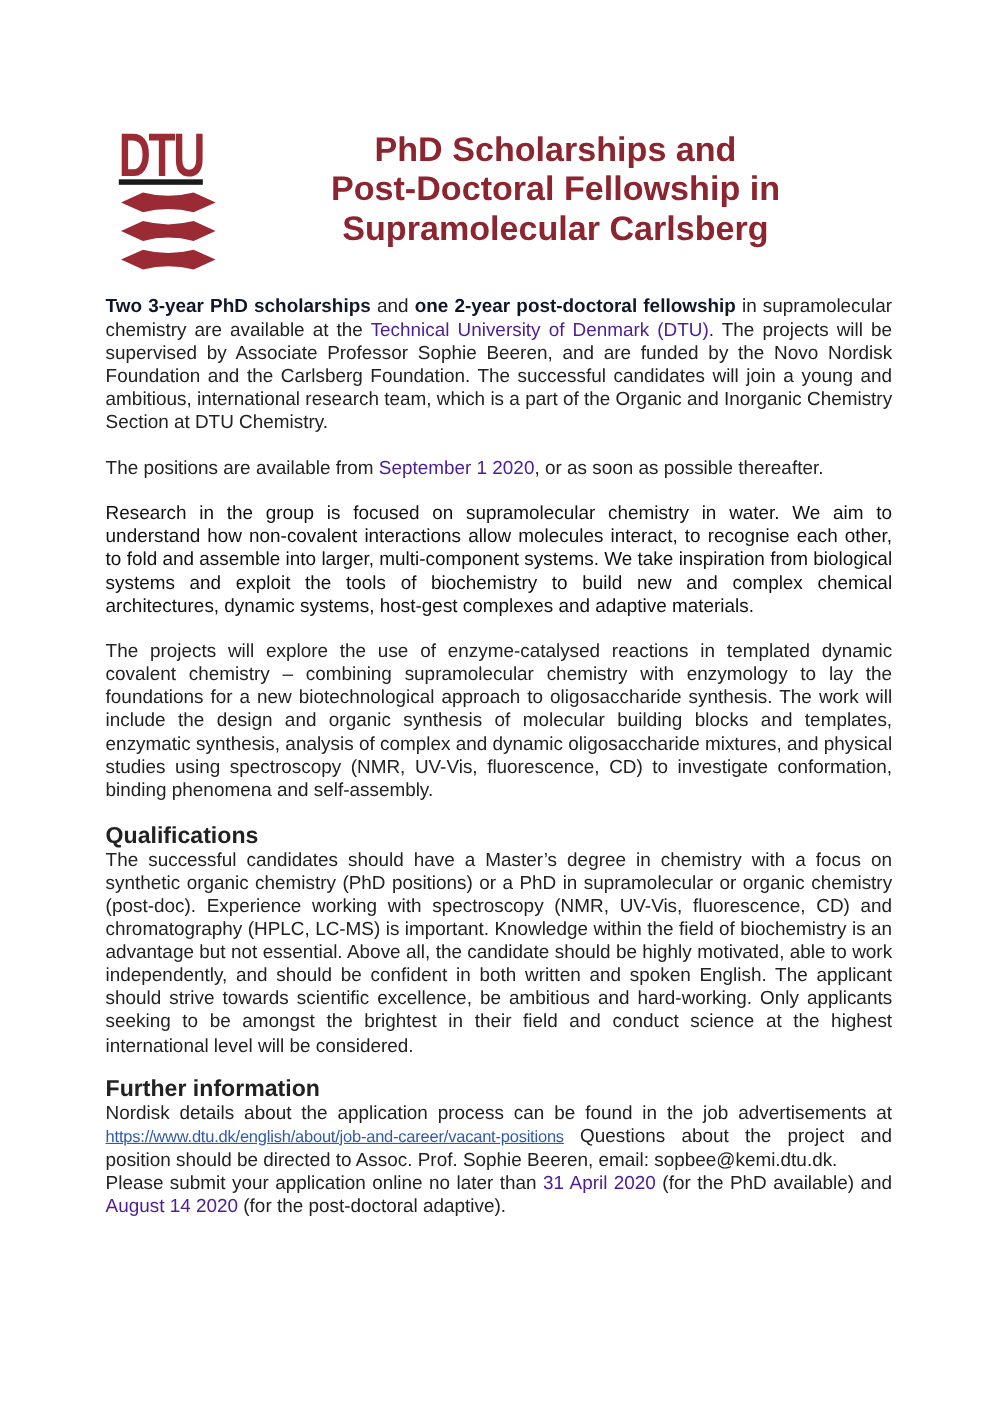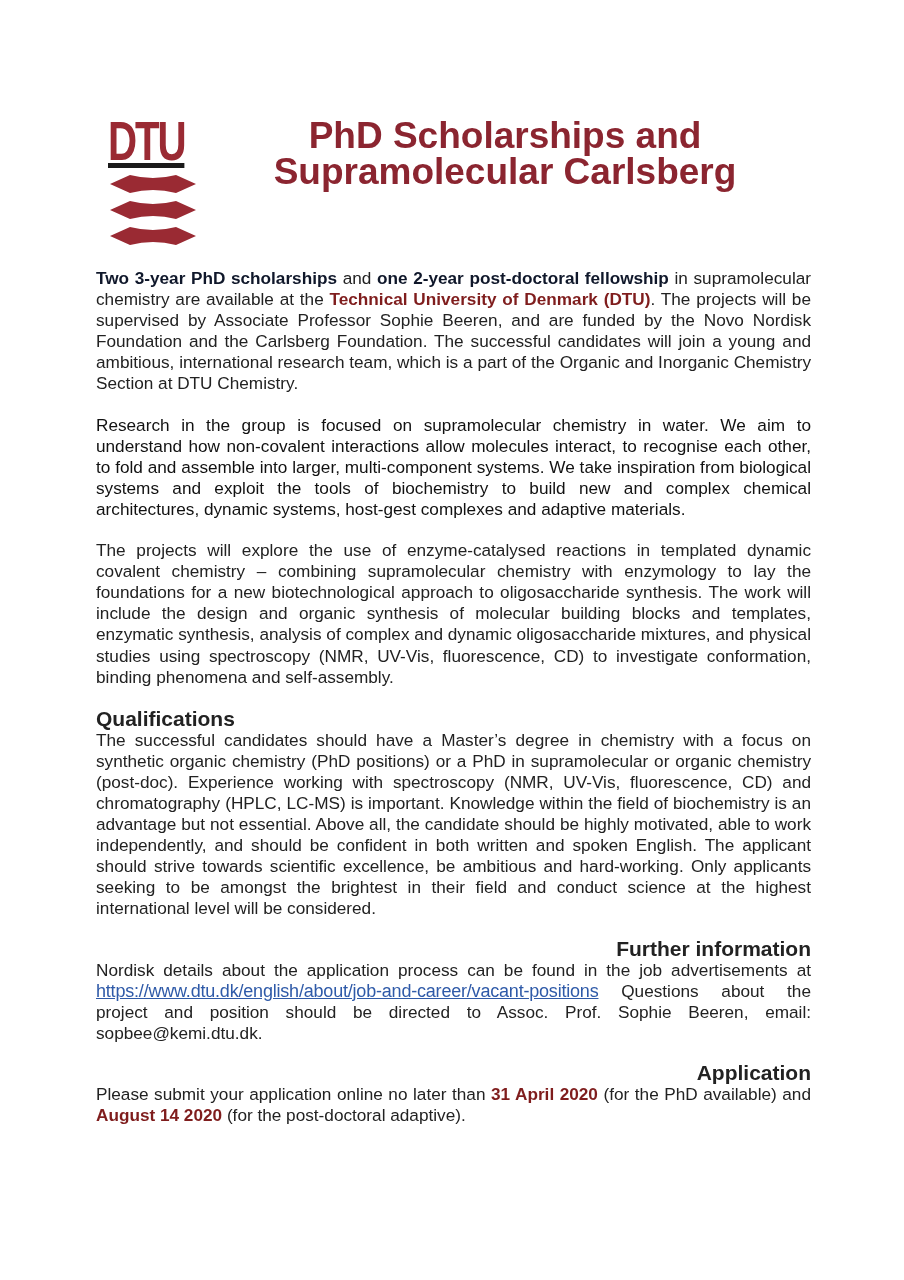--- a/index.html
+++ b/index.html
@@ -4,57 +4,58 @@
 <style>
   html, body { margin:0; padding:0; background:#ffffff; }
   body { width:904px; height:1280px; position:relative; overflow:hidden;
          font-family:"Liberation Sans", sans-serif; color:#1a1a1a; }
   .logo { position:absolute; left:108px; top:117px; width:90px;text-decoration:underline; }
   .logo-text { font-family:"Liberation Sans", sans-serif; font-weight:bold; color:#990000;
                font-size:56px; line-height:48px; letter-spacing:-3px; transform:scaleX(0.72);
                transform-origin:left top; color:#9a2a33; }
   .logo svg { display:block; margin-top:8px; }
   .title { position:absolute; left:270px; top:118px; width:470px; text-align:center;
-           color:#8b2530; font-weight:bold; font-size:37px; line-height:36px; }
+           color:#8b2530; font-weight:bold; font-size:31px; line-height:36px; }
   .content { position:absolute; left:96px; top:268px; width:715px; font-size:17.2px;
              line-height:21.1px; color:#222; }
   p { margin:0; text-align:justify; }
   .mb { margin-bottom:20px; }
   .red { color:#0f172a; font-weight:bold; }
-  b { font-weight:bold; color:#7f1d1d; }
+  b { font-weight:normal; color:#4c1d95; }
   h3 { margin:0; font-size:21px; line-height:22px; font-weight:bold; color:#222; }
-  .link { color:#2f5aa8; text-decoration:underline; font-size:18px; letter-spacing:-0.2px; }
-  .sec { margin-top:18px;text-align:right; }
+  .link { color:#2f5aa8; text-decoration:underline; font-size:15px; letter-spacing:-0.2px; }
+  .sec { margin-top:18px; }
 </style>
 </head>
 <body>
 
 <div class="logo">
   <div class="logo-text">DTU</div>
   <svg width="90" height="80" viewBox="0 0 90 80">
     <path d="M2 11 L22 2 Q45 8 68 2 L88 11 L68 20 Q45 14 22 20 Z" fill="#9a2a33"></path>
     <path d="M2 37 L22 28 Q45 34 68 28 L88 37 L68 46 Q45 40 22 46 Z" fill="#9a2a33"></path>
     <path d="M2 63 L22 54 Q45 60 68 54 L88 63 L68 72 Q45 66 22 72 Z" fill="#9a2a33"></path>
   </svg>
 </div>
 
 <div class="title">
   <div>PhD Scholarships and</div>
+  <div>Post-Doctoral Fellowship in</div>
   <div>Supramolecular Carlsberg</div>
 </div>
 
 <div class="content">
   <p class="mb"><span class="red">Two 3-year PhD scholarships</span><span> and </span><span class="red">one 2-year post-doctoral fellowship</span><span> in supramolecular chemistry are available at the </span><b>Technical University of Denmark (DTU)</b><span>. The projects will be supervised by Associate Professor Sophie Beeren, and are funded by the Novo Nordisk Foundation and the Carlsberg Foundation. The successful candidates will join a young and ambitious, international research team, which is a part of the Organic and Inorganic Chemistry Section at DTU Chemistry.</span></p>
 
+  <p class="mb"><span>The positions are available from </span><b>September 1 2020</b><span>, or as soon as possible thereafter.</span></p>
 
   <p class="mb" style="color:#111">Research in the group is focused on supramolecular chemistry in water. We aim to understand how non-covalent interactions allow molecules interact, to recognise each other, to fold and assemble into larger, multi-component systems. We take inspiration from biological systems and exploit the tools of biochemistry to build new and complex chemical architectures, dynamic systems, host-gest complexes and adaptive materials.</p>
 
   <p class="mb">The projects will explore the use of enzyme-catalysed reactions in templated dynamic covalent chemistry – combining supramolecular chemistry with enzymology to lay the foundations for a new biotechnological approach to oligosaccharide synthesis. The work will include the design and organic synthesis of molecular building blocks and templates, enzymatic synthesis, analysis of complex and dynamic oligosaccharide mixtures, and physical studies using spectroscopy (NMR, UV-Vis, fluorescence, CD) to investigate conformation, binding phenomena and self-assembly.</p>
 
   <h3>Qualifications</h3>
   <p>The successful candidates should have a Master’s degree in chemistry with a focus on synthetic organic chemistry (PhD positions) or a PhD in supramolecular or organic chemistry (post-doc). Experience working with spectroscopy (NMR, UV-Vis, fluorescence, CD) and chromatography (HPLC, LC-MS) is important. Knowledge within the field of biochemistry is an advantage but not essential. Above all, the candidate should be highly motivated, able to work independently, and should be confident in both written and spoken English. The applicant should strive towards scientific excellence, be ambitious and hard-working. Only applicants seeking to be amongst the brightest in their field and conduct science at the highest international level will be considered.</p>
 
   <h3 class="sec">Further information</h3>
   <p><span>Nordisk details about the application process can be found in the job advertisements at </span><span class="link">https://www.dtu.dk/english/about/job-and-career/vacant-positions</span><span> Questions about the project and position should be directed to Assoc. Prof. Sophie Beeren, email: sopbee@kemi.dtu.dk.</span></p>
 
-  <h3 class="sec">Application</h3>
   <p><span>Please submit your application online no later than </span><b>31 April 2020</b><span> (for the PhD available) and </span><b>August 14 2020</b><span> (for the post-doctoral adaptive).</span></p>
 </div>
 
 </body></html>

